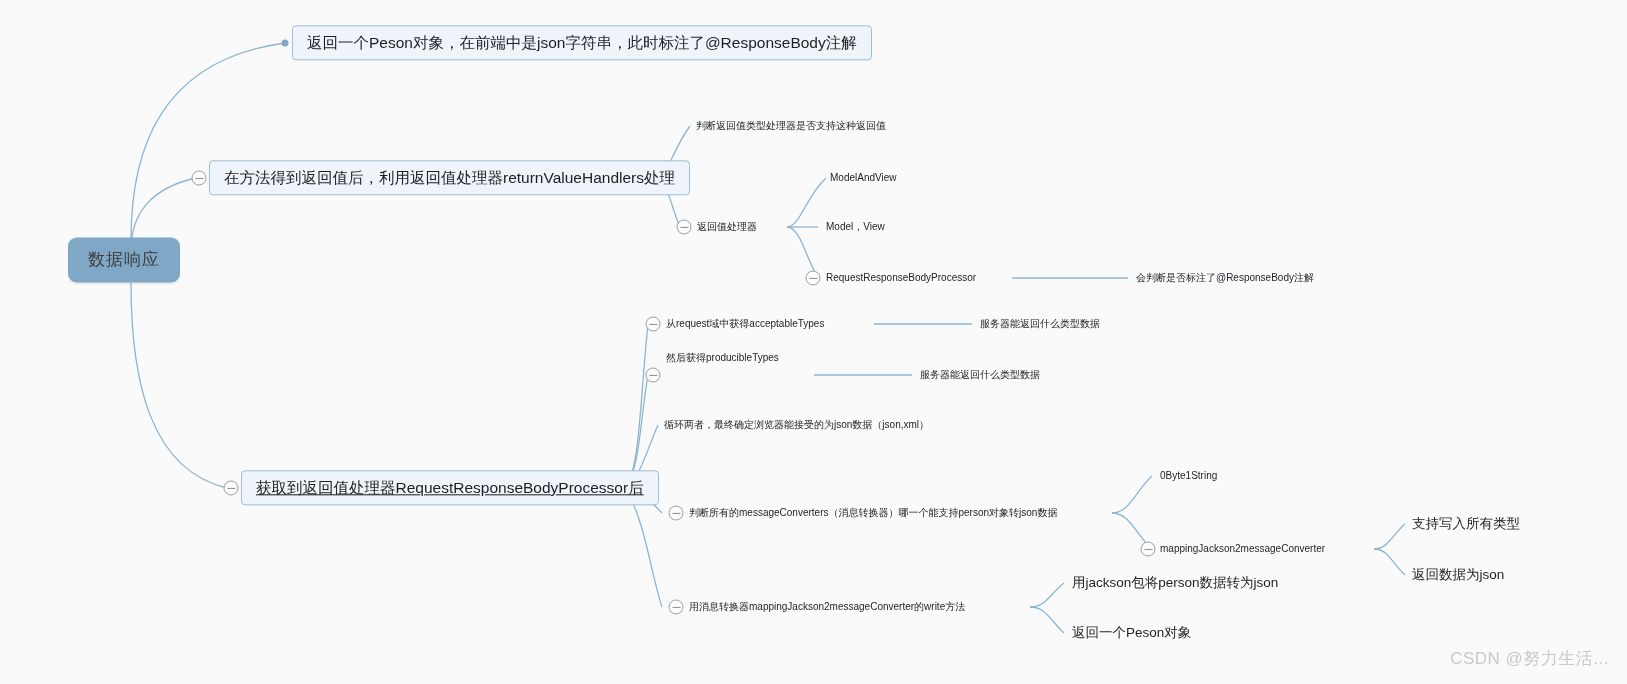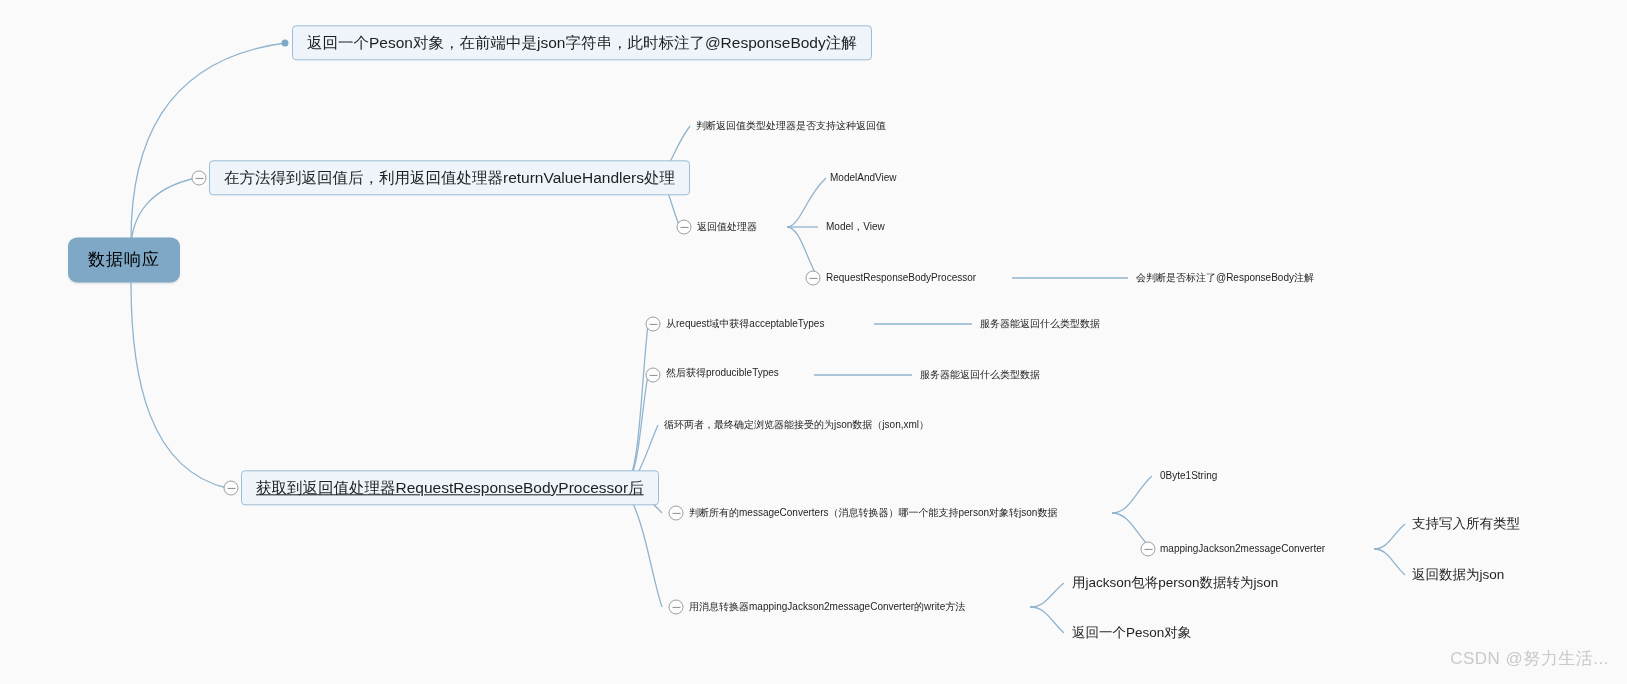--- a/index.html
+++ b/index.html
@@ -30,21 +30,21 @@
     pointer-events: none;
   }
   .node {
     position: absolute;
     white-space: nowrap;
     line-height: 1.25;
     transform: translateY(-50%);
   }
   .node-root {
     background: #7fa8c6;
-    color: #000000;
+    color: #404040;
     border-radius: 9px;
     padding: 12px 20px;
     font-size: 17px;
     letter-spacing: 1px;
     box-shadow: 0 1px 2px rgba(0,0,0,0.10);
   }
   .node-box {
     background: #eef4fa;
     border: 1px solid #9dbcd6;
     border-radius: 4px;
@@ -189,21 +189,21 @@
 
   <span class="collapse-toggle" style="left:653px; top:324px;"></span>
   <div class="node node-plain" style="left:666px; top:324px;">
     <span>从request域中获得acceptableTypes</span>
   </div>
   <div class="node node-plain" style="left:980px; top:324px;">
     <span>服务器能返回什么类型数据</span>
   </div>
 
   <span class="collapse-toggle" style="left:653px; top:375px;"></span>
-  <div class="node node-plain" style="left:666px; top:373px;text-align:center;">
+  <div class="node node-plain" style="left:666px; top:358px;text-align:center;">
     <span>然后获得producibleTypes</span>
   </div>
   <div class="node node-plain" style="left:920px; top:375px;">
     <span>服务器能返回什么类型数据</span>
   </div>
 
   <div class="node node-plain" style="left:664px; top:425px;">
     <span>循环两者，最终确定浏览器能接受的为json数据（json,xml）</span>
   </div>
 

